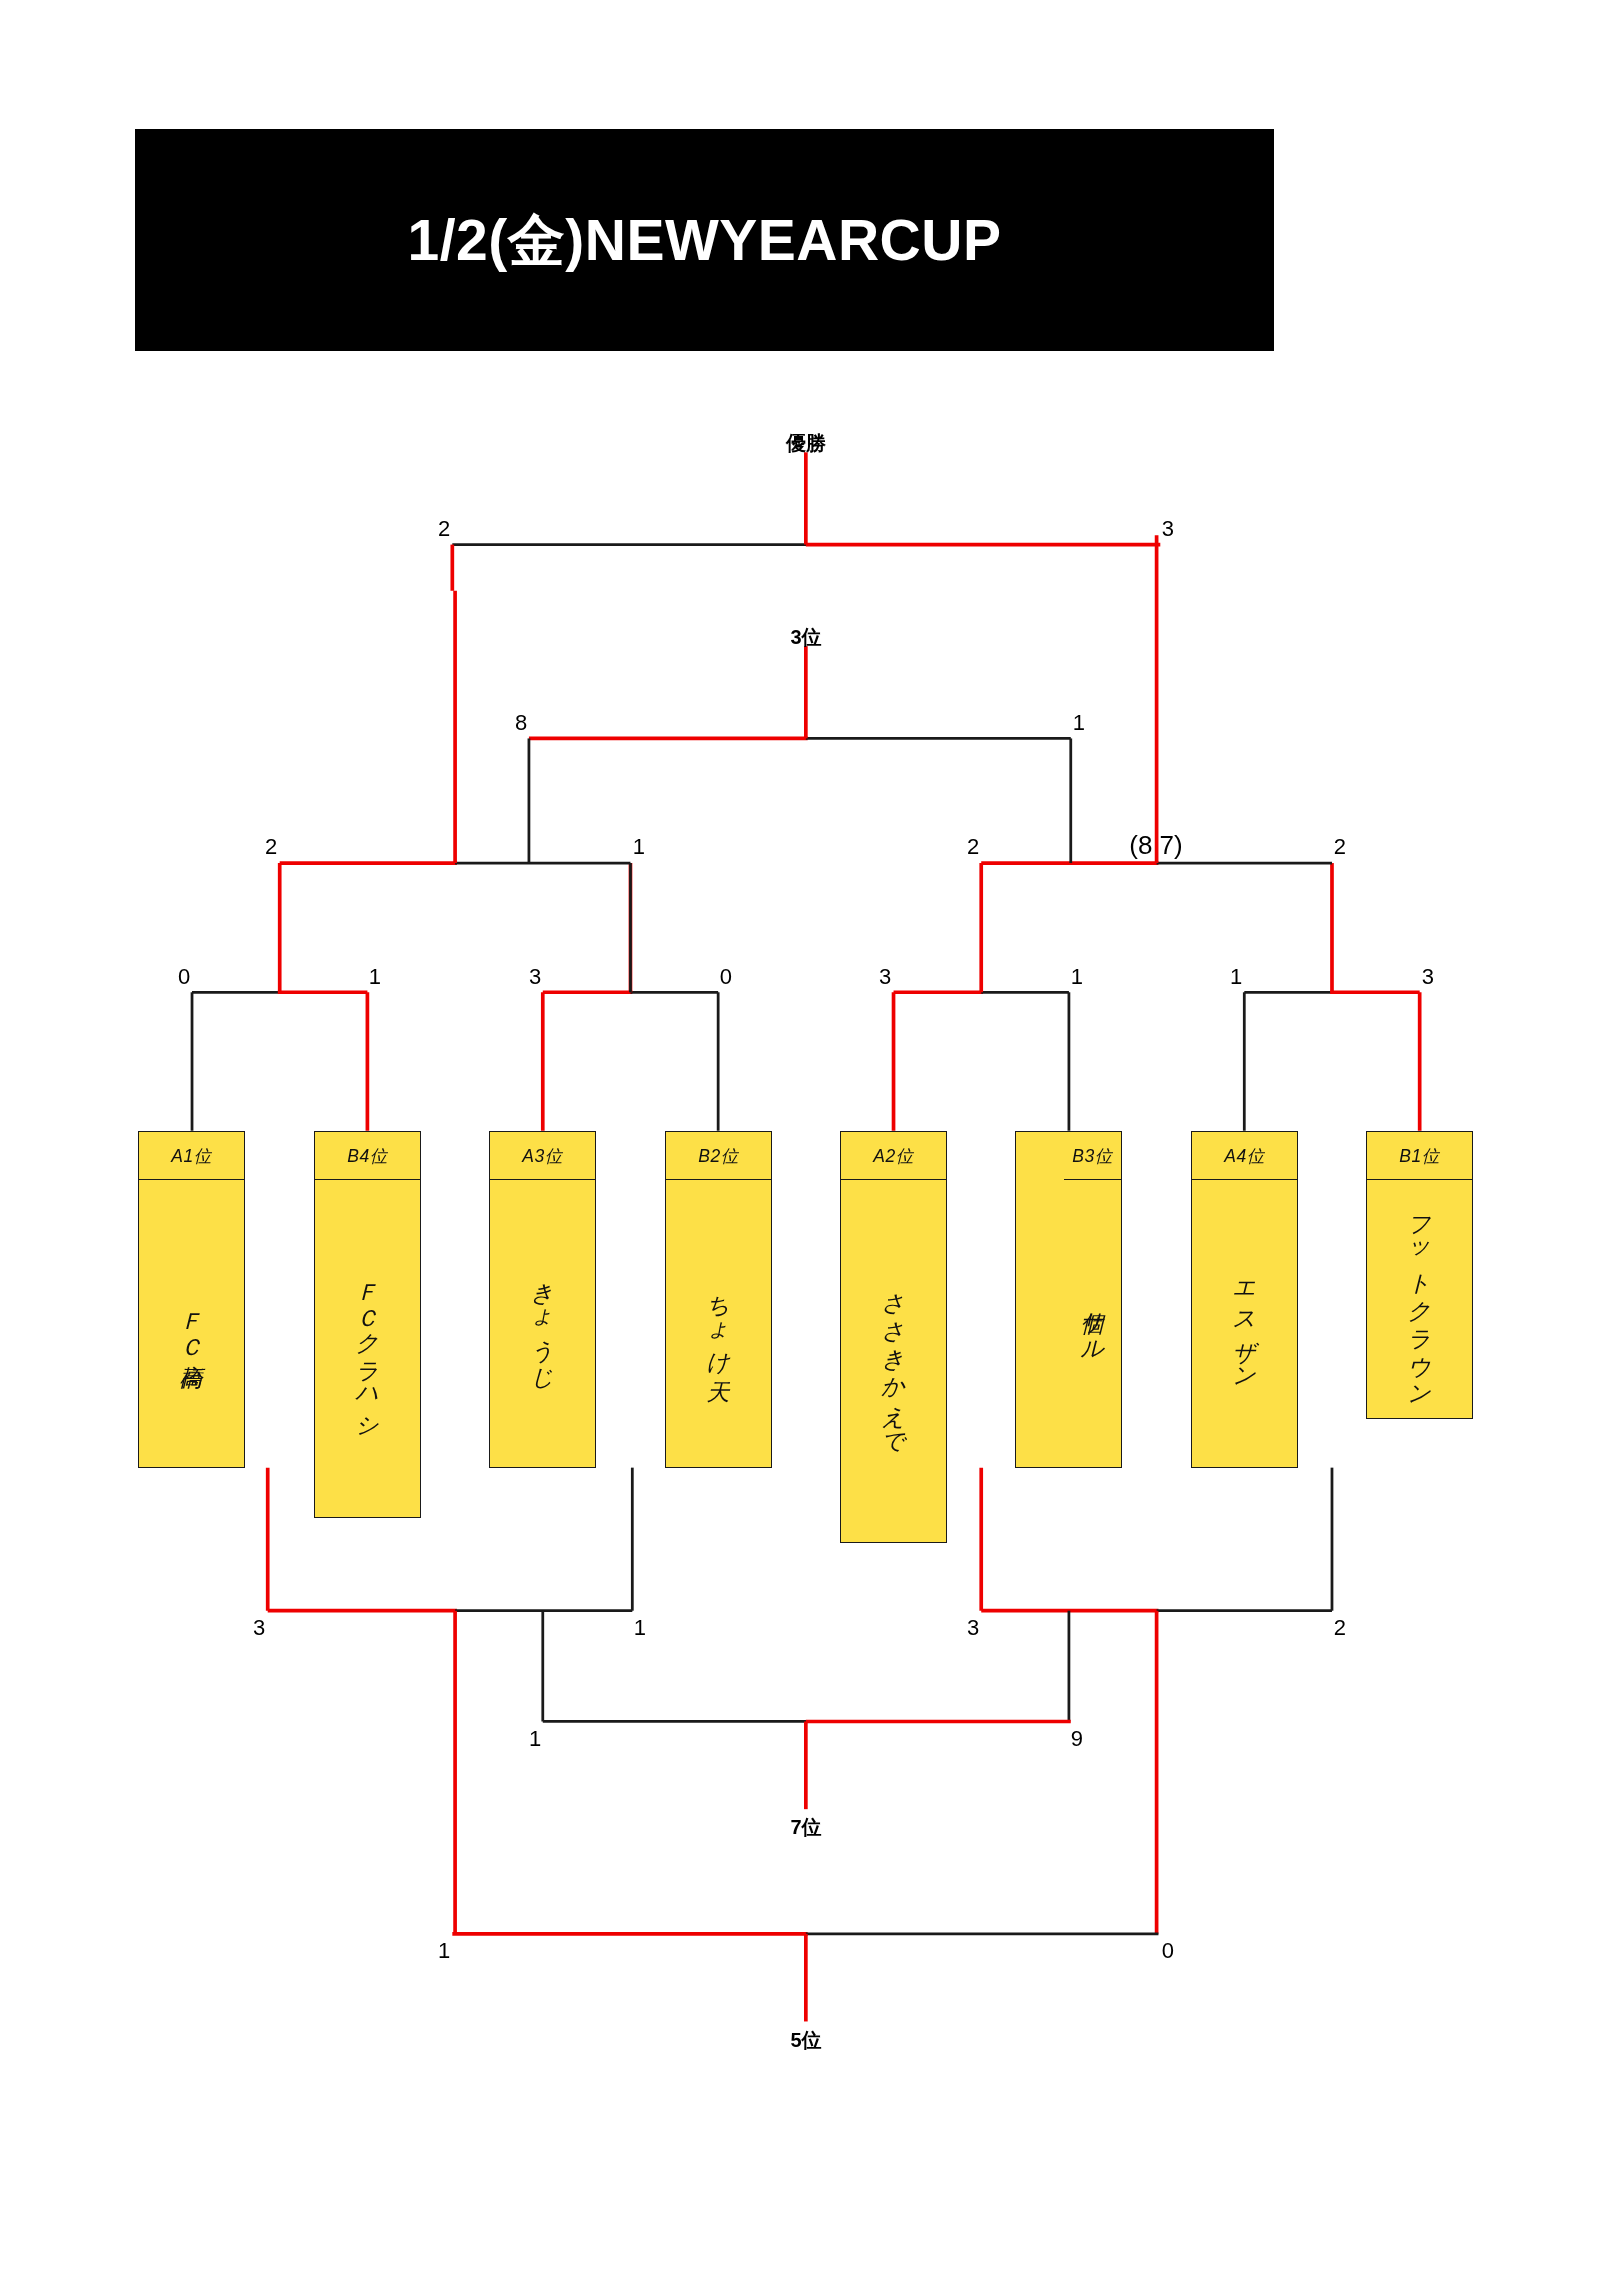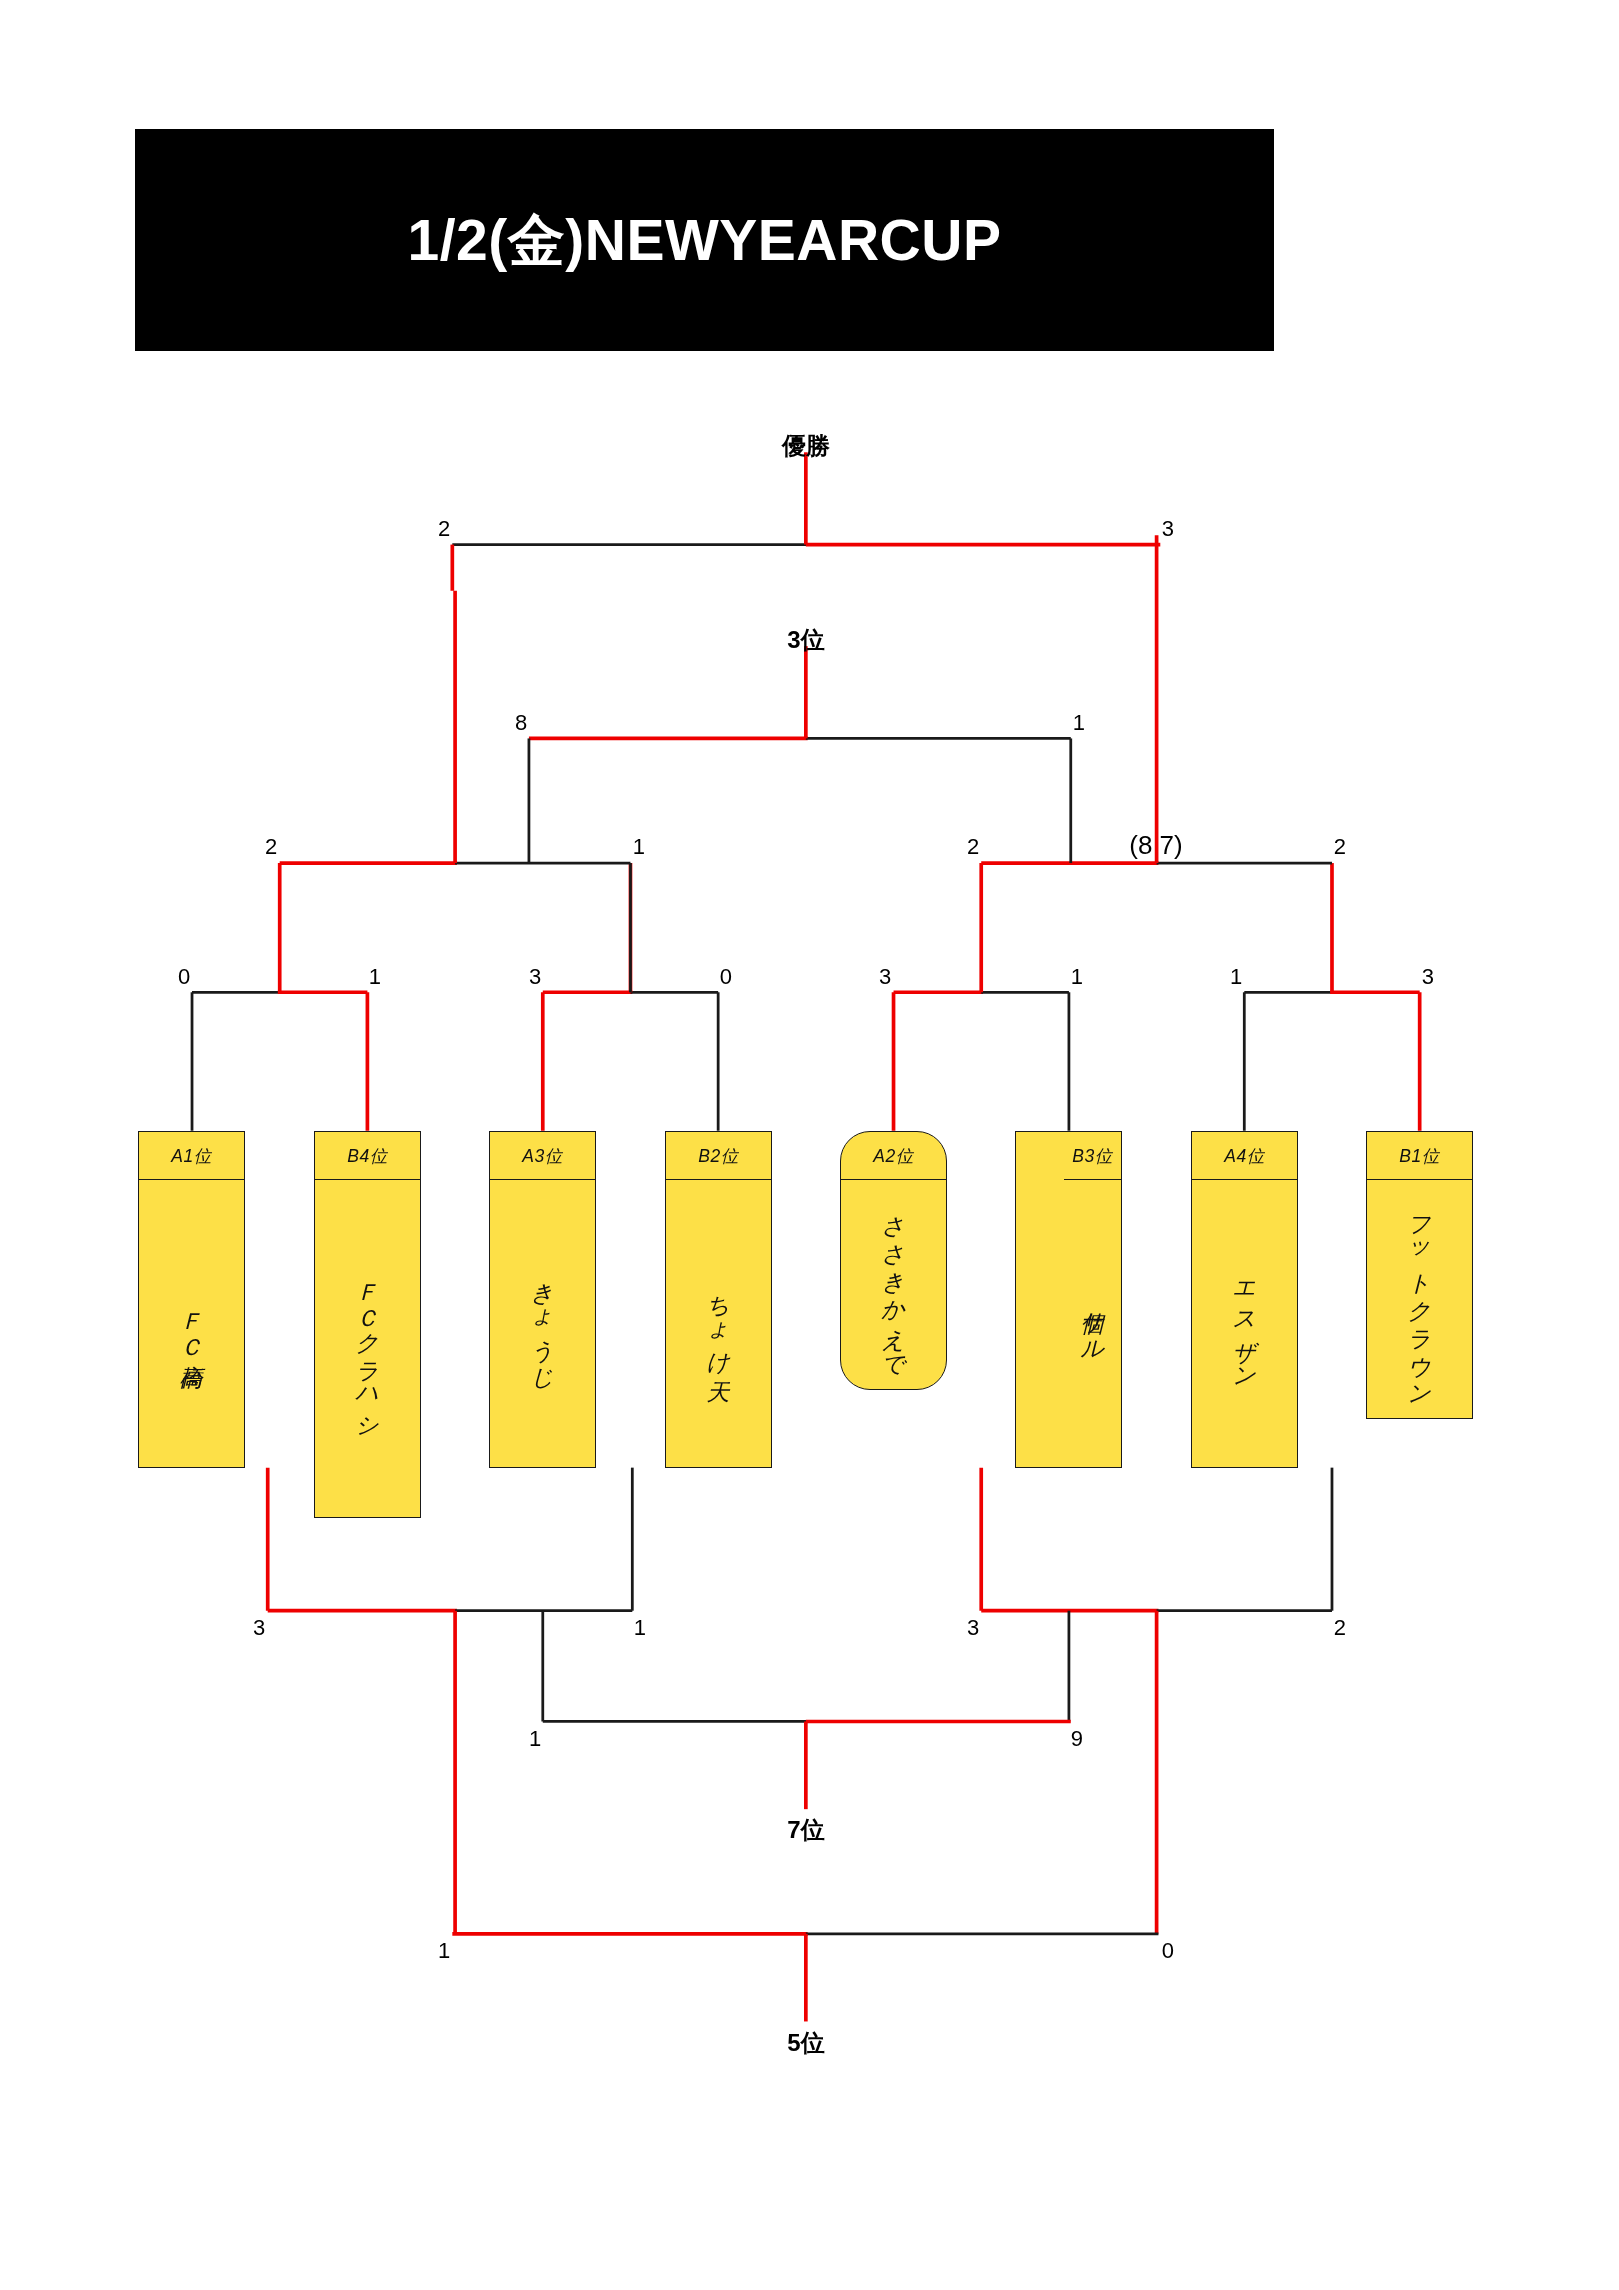--- a/index.html
+++ b/index.html
@@ -68,21 +68,21 @@
     font-size:23px;
     color:#111;
     line-height:1.22;
     letter-spacing:1.8px;
     white-space:nowrap;
   }
 
   
   .round-label{
     position:absolute;
-    font-size:24px;
+    font-size:20px;
     font-weight:bold;
     color:#000;
     white-space:nowrap;
     transform:translateX(-50%);
   }
   .score{
     position:absolute;
     font-size:22px;
     color:#000;
     white-space:nowrap;
@@ -212,21 +212,21 @@
     </div>
   </div>
 
   <div class="team-box" style="left:665px;top:1131px;height:337px;">
     <div class="team-seed">B2位</div>
     <div class="team-name-wrap">
       <div class="team-name">ちょけ天</div>
     </div>
   </div>
 
-  <div class="team-box" style="left:840px;top:1131px;height:259px;border-radius:30px;">
+  <div class="team-box" style="left:840px;top:1131px;height:412px;">
     <div class="team-seed">A2位</div>
     <div class="team-name-wrap">
       <div class="team-name">ささきかえで</div>
     </div>
   </div>
 
   <div class="team-box" style="left:1015px;top:1131px;height:337px;padding-left:48px;">
     <div class="team-seed">B3位</div>
     <div class="team-name-wrap">
       <div class="team-name">個サル</div>

